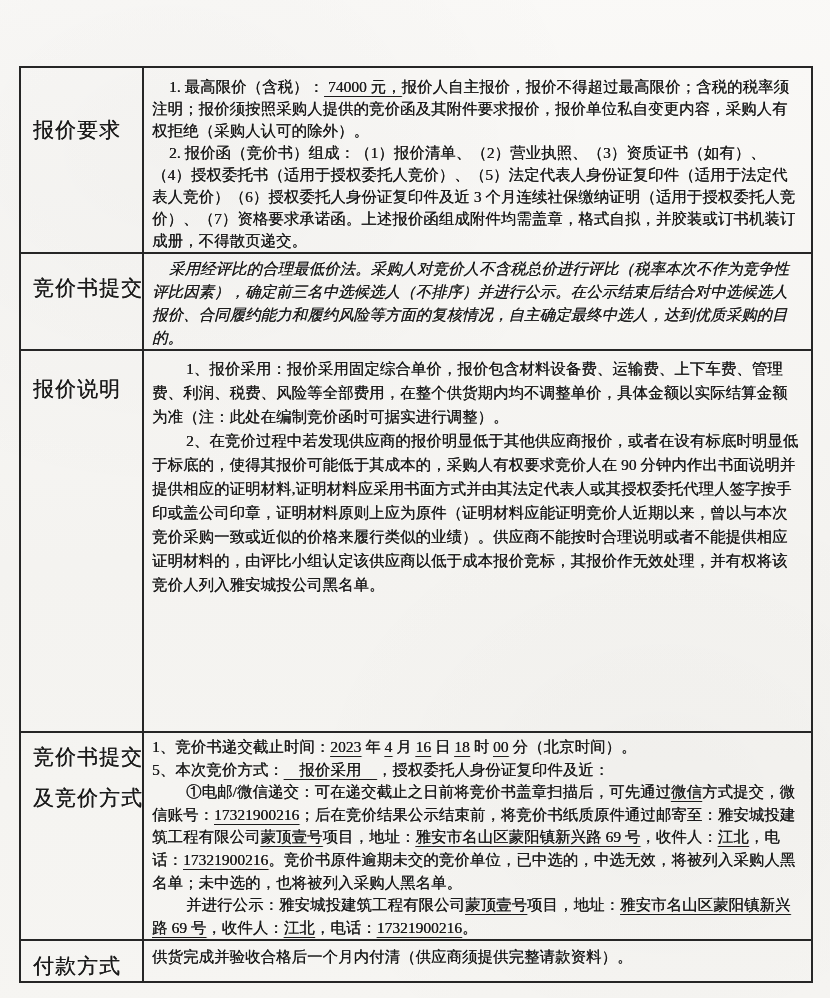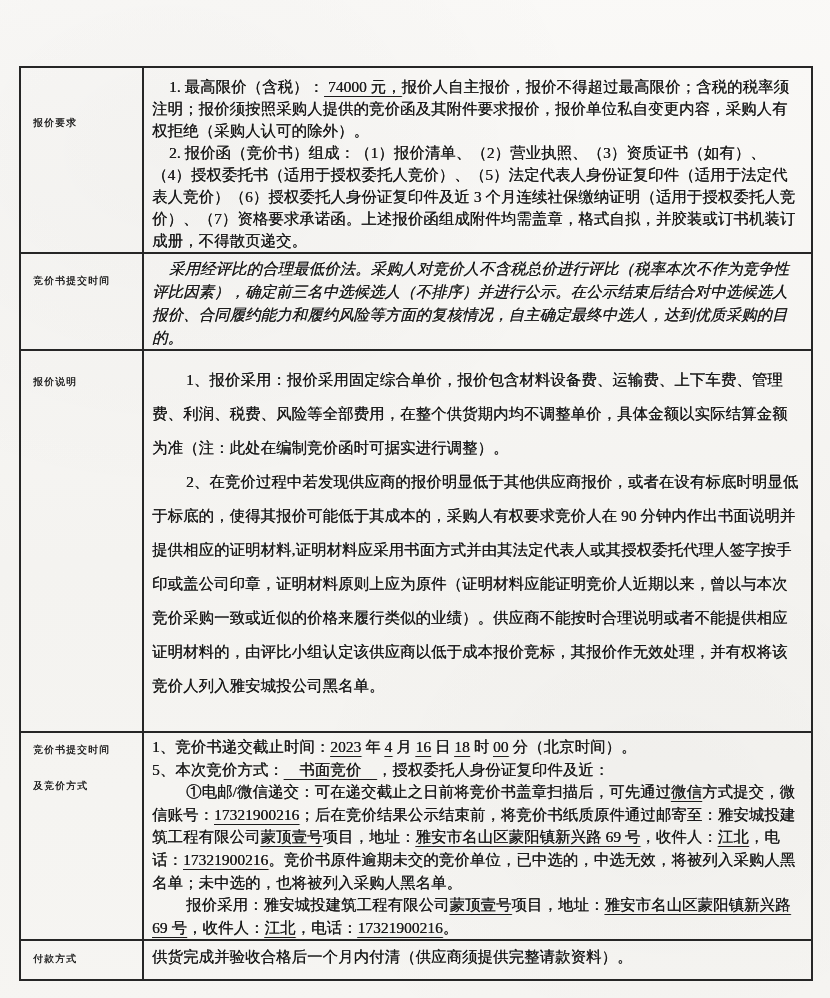--- a/index.html
+++ b/index.html
@@ -23,21 +23,21 @@
     background:transparent;
   }
   td{
     border:2px solid #262626;
     vertical-align:top;
     overflow:hidden;
     box-sizing:border-box;
   }
   .lc{
     padding-left:12px;padding-right:4px;
-    font-size:10px;letter-spacing:1px;
+    font-size:21px;letter-spacing:1px;
     text-shadow:0.25px 0 0 currentColor;
     white-space:nowrap;
   }
   .cc{
     padding:4px 12px 0 8px;
     font-size:15.5px;
     text-shadow:0.25px 0 0 currentColor;
   }
   p{margin:0;}
   .i1{text-indent:1.1em;}
@@ -48,28 +48,28 @@
     text-decoration-thickness:1.2px;
   }
   
   .r1 td{height:182px;border-radius:22px;}
   .r2 td{height:70px;}
   .r3 td{height:382px;}
   .r4 td{height:205px;}
   .r5 td{height:40px;}
   .r1 .cc{line-height:22px;padding-top:8px;}
   .r2 .cc{line-height:23px;padding-top:3px;font-style:italic;}
-  .r3 .cc{line-height:34px;padding-top:12px;margin-left:36px;}
+  .r3 .cc{line-height:24px;padding-top:6px;margin-left:36px;}
   .r4 .cc{line-height:22.6px;padding-top:3px;margin-top:36px;}
   .r5 .cc{line-height:22px;padding-top:5px;}
   .r1 .lc{padding-top:48px;}
   .r2 .lc{padding-top:20px;}
   .r3 .lc{padding-top:24px;}
   .r4 .lc{padding-top:10px;}
-  .r4 .label-line + .label-line{margin-top:22px;}
+  .r4 .label-line + .label-line{margin-top:13px;}
   .r5 .lc{padding-top:11px;}
 </style>
 </head>
 <body>
 
 <div class="page">
   <table class="doc">
     <colgroup>
         <col style="width:123px">
         <col>
@@ -105,23 +105,23 @@
       </td>
     </tr>
 
     <tr class="r4">
       <td class="lc">
         <div class="label-line">竞价书提交时间</div>
         <div class="label-line">及竞价方式</div>
       </td>
       <td class="cc">
         <p><span>1、竞价书递交截止时间：</span><span class="u">2023</span><span> 年 </span><span class="u">4</span><span> 月 </span><span class="u">16</span><span> 日 </span><span class="u">18</span><span> 时 </span><span class="u">00</span><span> 分（北京时间）。</span></p>
-        <p><span>5、本次竞价方式：</span><span class="u">　书面竞价　</span><span>，授权委托人身份证复印件及近：</span></p>
+        <p><span>5、本次竞价方式：</span><span class="u">　报价采用　</span><span>，授权委托人身份证复印件及近：</span></p>
         <p class="i2"><span>①电邮/微信递交：可在递交截止之日前将竞价书盖章扫描后，可先通过</span><span class="u">微信</span><span>方式提交，微信账号：</span><span class="u">17321900216</span><span>；后在竞价结果公示结束前，将竞价书纸质原件通过邮寄至：雅安城投建筑工程有限公司</span><span class="u">蒙顶壹号</span><span>项目，地址：</span><span class="u">雅安市名山区蒙阳镇新兴路 69 号</span><span>，收件人：</span><span class="u">江北</span><span>，电话：</span><span class="u">17321900216</span><span>。竞价书原件逾期未交的竞价单位，已中选的，中选无效，将被列入采购人黑名单；未中选的，也将被列入采购人黑名单。</span></p>
-        <p class="i2"><span>报价采用：雅安城投建筑工程有限公司</span><span class="u">蒙顶壹号</span><span>项目，地址：</span><span class="u">雅安市名山区蒙阳镇新兴路 69 号</span><span>，收件人：</span><span class="u">江北</span><span>，电话：</span><span class="u">17321900216</span><span>。</span></p>
+        <p class="i2"><span>并进行公示：雅安城投建筑工程有限公司</span><span class="u">蒙顶壹号</span><span>项目，地址：</span><span class="u">雅安市名山区蒙阳镇新兴路 69 号</span><span>，收件人：</span><span class="u">江北</span><span>，电话：</span><span class="u">17321900216</span><span>。</span></p>
       </td>
     </tr>
 
     <tr class="r5">
       <td class="lc">
         <div class="label-line">付款方式</div>
       </td>
       <td class="cc">
         <p><span>供货完成并验收合格后一个月内付清（供应商须提供完整请款资料）。</span></p>
       </td>

